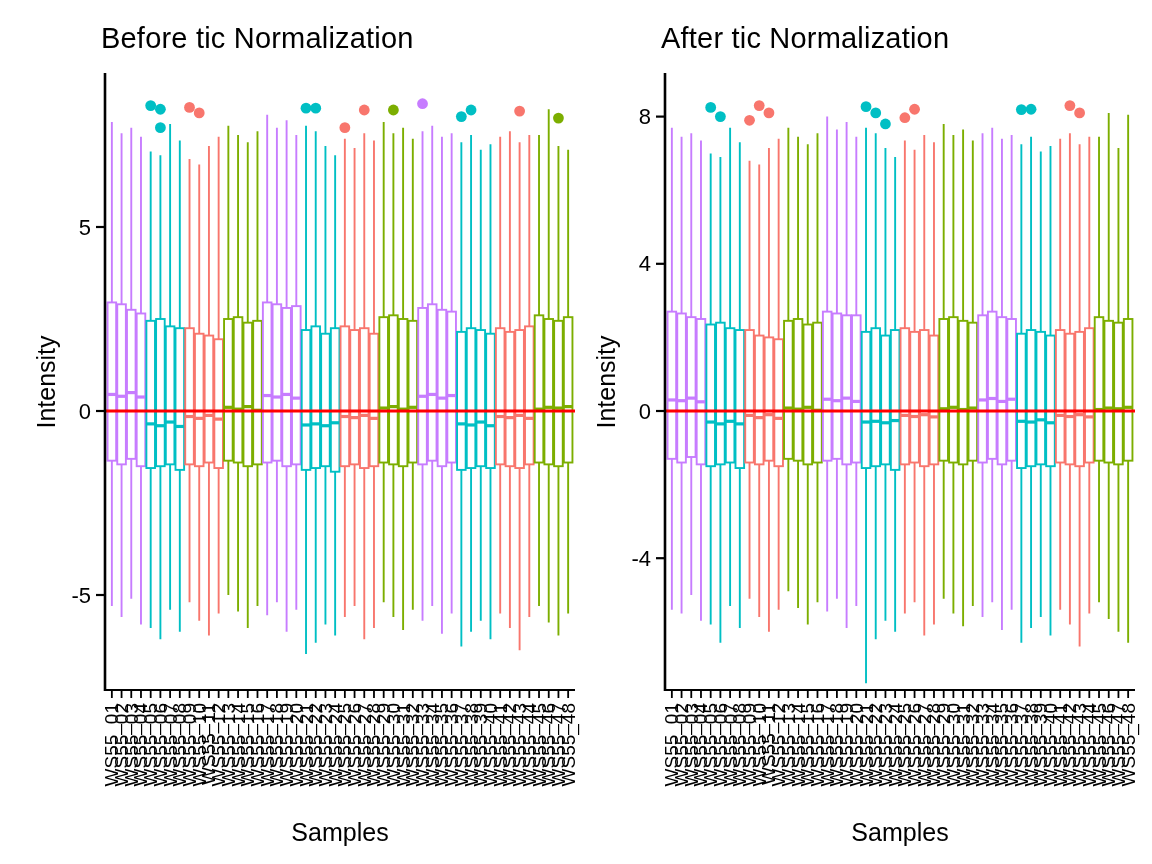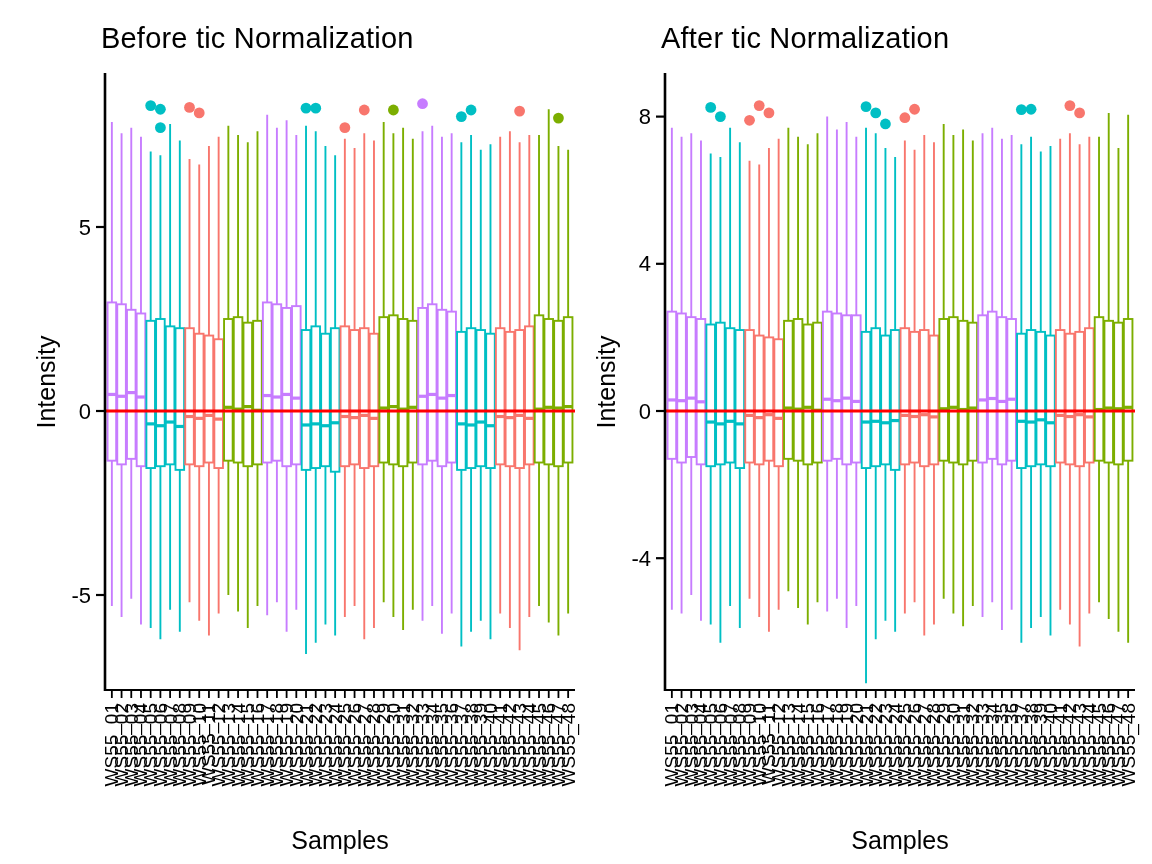--- a/index.html
+++ b/index.html
@@ -1,20 +1,20 @@
 <!DOCTYPE html>
 <html><head>
 <meta charset="utf-8">
 <style>
   html,body{margin:0;padding:0;background:#ffffff;}
   .fig{position:relative;width:1152px;height:864px;background:#fff;
        font-family:"Liberation Sans",sans-serif;color:#000;overflow:hidden;}
   .title{position:absolute;top:22px;font-size:29px;font-weight:500;letter-spacing:0.2px;white-space:nowrap;}
   .ylab{position:absolute;transform:translate(-50%,-50%) rotate(-90deg);font-size:25px;white-space:nowrap;}
-  .xlab{position:absolute;transform:translate(-50%,0);font-size:25px;white-space:nowrap;margin-top:8px;}
+  .xlab{position:absolute;transform:translate(-50%,0);font-size:25px;white-space:nowrap;}
   svg{position:absolute;left:0;top:0;}
 </style>
 </head>
 <body>
 
 <div class="fig">
 
   <svg id="plot-canvas" width="1152" height="864" viewBox="0 0 1152 864">
       <g>
         <g>

